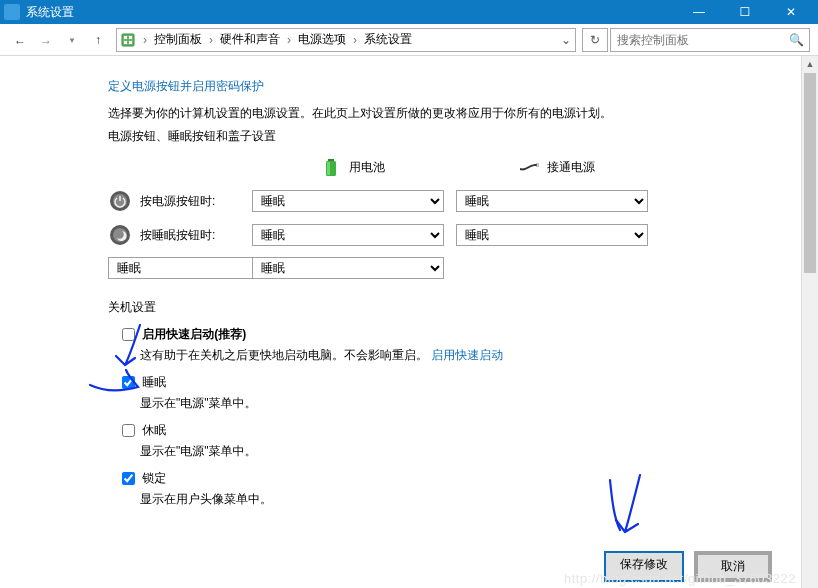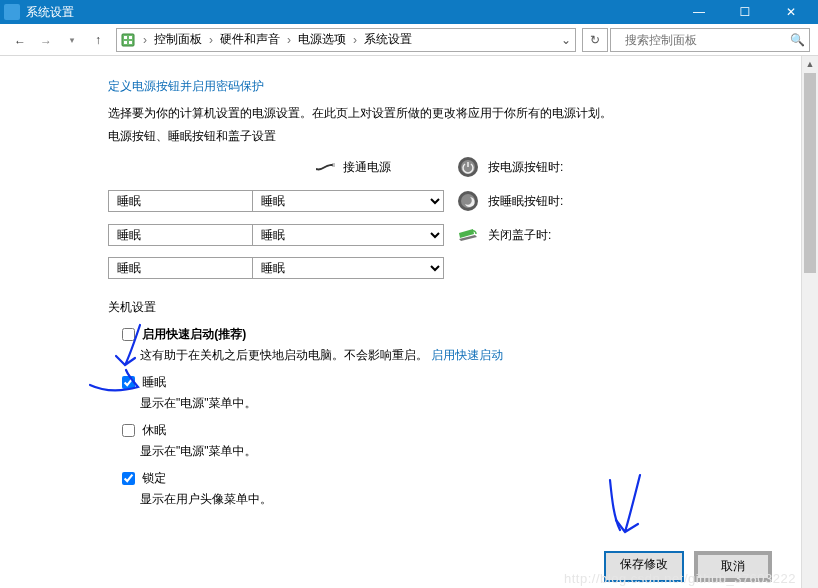--- a/index.html
+++ b/index.html
@@ -14,21 +14,21 @@
     .navrow { height:32px; display:flex; align-items:center; border-bottom:1px solid #d9d9d9; padding:0 8px; gap:2px; }
     .navbtn { width:24px; height:24px; display:flex; align-items:center; justify-content:center; color:#808080; }
     .navbtn.a { color:#333; }
     .crumb-wrap { flex:1; height:24px; border:1px solid #aaa; display:flex; align-items:center; margin:0 4px; }
     .crumb-icon { width:22px; display:flex; align-items:center; justify-content:center; }
     .crumbs { display:flex; align-items:center; gap:1px; padding-left:2px; flex:1; }
     .crumb { padding:2px 4px; }
     .sep { color:#777; padding:0 2px; }
     .crumb-drop { width:18px; color:#555; text-align:center; }
     .refresh { width:26px; height:24px; border:1px solid #aaa; display:flex; align-items:center; justify-content:center; color:#555; }
-    .search { width:200px; height:24px; border:1px solid #aaa; display:flex; align-items:center;padding-left:8px; }
+    .search { width:200px; height:24px; border:1px solid #aaa; display:flex; align-items:center; }
     .search input { flex:1; border:none; outline:none; font-size:12px; padding:0 6px; color:#555; }
     .search .s-icon { width:24px; color:#555; text-align:center; }
 
     .body { position:absolute; top:56px; bottom:0; left:0; right:0; overflow:hidden; display:flex; }
     .content { flex:1; padding:22px 40px 0 108px; overflow-y:auto; }
     .scrollbar { width:17px; background:#f0f0f0; border-left:1px solid #ddd; }
     .sb-btn { height:17px; text-align:center; font-size:9px; color:#666; line-height:17px; }
     .sb-thumb { background:#c2c2c2; height:200px; margin:0 2px; }
 
     h1 { color:#0e6eb8; font-size:12px; font-weight:normal; margin-bottom:10px; }
@@ -110,20 +110,28 @@
   <div class="content">
     <h1>定义电源按钮并启用密码保护</h1>
     <div class="intro">选择要为你的计算机设置的电源设置。在此页上对设置所做的更改将应用于你所有的电源计划。</div>
 
     <div class="section-head">电源按钮、睡眠按钮和盖子设置</div>
 
     <div class="ps-grid">
       <div class="ps-header"></div>
       <div class="ps-col">
         <svg viewBox="0 0 24 24">
+            <rect x="9" y="4" width="6" height="2" fill="#2d8a2d"></rect>
+            <rect x="7" y="6" width="10" height="15" rx="1.5" fill="#3fb33f"></rect>
+            <rect x="8" y="7" width="3" height="13" fill="#6ed66e"></rect>
+          </svg>
+        <span>用电池</span>
+      </div>
+      <div class="ps-col">
+        <svg viewBox="0 0 24 24">
             <path d="M3 13 C3 13 5 14 8 13 L14 10 L18 9 L20 9 L20 11 L17 11 L14 12 L8 15 C5 16 3 15 3 15 Z" fill="#333"></path>
             <rect x="19" y="8.5" width="3" height="1" fill="#888"></rect>
             <rect x="19" y="10.5" width="3" height="1" fill="#888"></rect>
           </svg>
         <span>接通电源</span>
       </div>
 
       <div class="ps-row-label">
         <svg class="ic" viewBox="0 0 24 24">
             <circle cx="12" cy="12" r="10" fill="#5a5a5a"></circle>
@@ -140,28 +148,20 @@
         <svg class="ic" viewBox="0 0 24 24">
             <circle cx="12" cy="12" r="10" fill="#5a5a5a"></circle>
             <circle cx="12" cy="12" r="7" fill="#8a8a8a"></circle>
             <path d="M14 8 a5 5 0 1 1 -5 7 a4 4 0 0 0 5 -7 z" fill="#eee"></path>
           </svg>
         <span>按睡眠按钮时:</span>
       </div>
       <div><select><option>睡眠</option></select></div>
       <div><select><option>睡眠</option></select></div>
 
-      <div class="ps-row-label">
-        <svg class="ic" viewBox="0 0 24 24">
-            <path d="M3 16 L19 12 L21 14 L5 18 Z" fill="#777"></path>
-            <path d="M4 15 L18 11 L17 6 L3 10 Z" fill="#4bb34b"></path>
-            <path d="M20 11 a3 3 0 0 0 -4 -3" fill="none" stroke="#4bb34b" stroke-width="1.5"></path>
-          </svg>
-        <span>关闭盖子时:</span>
-      </div>
       <div><select><option>睡眠</option></select></div>
       <div><select><option>睡眠</option></select></div>
     </div>
 
     <div class="shutdown">
       <h2>关机设置</h2>
 
       <div class="cb-row">
         <input type="checkbox" style="">
         <label class="bold">启用快速启动(推荐)</label>

